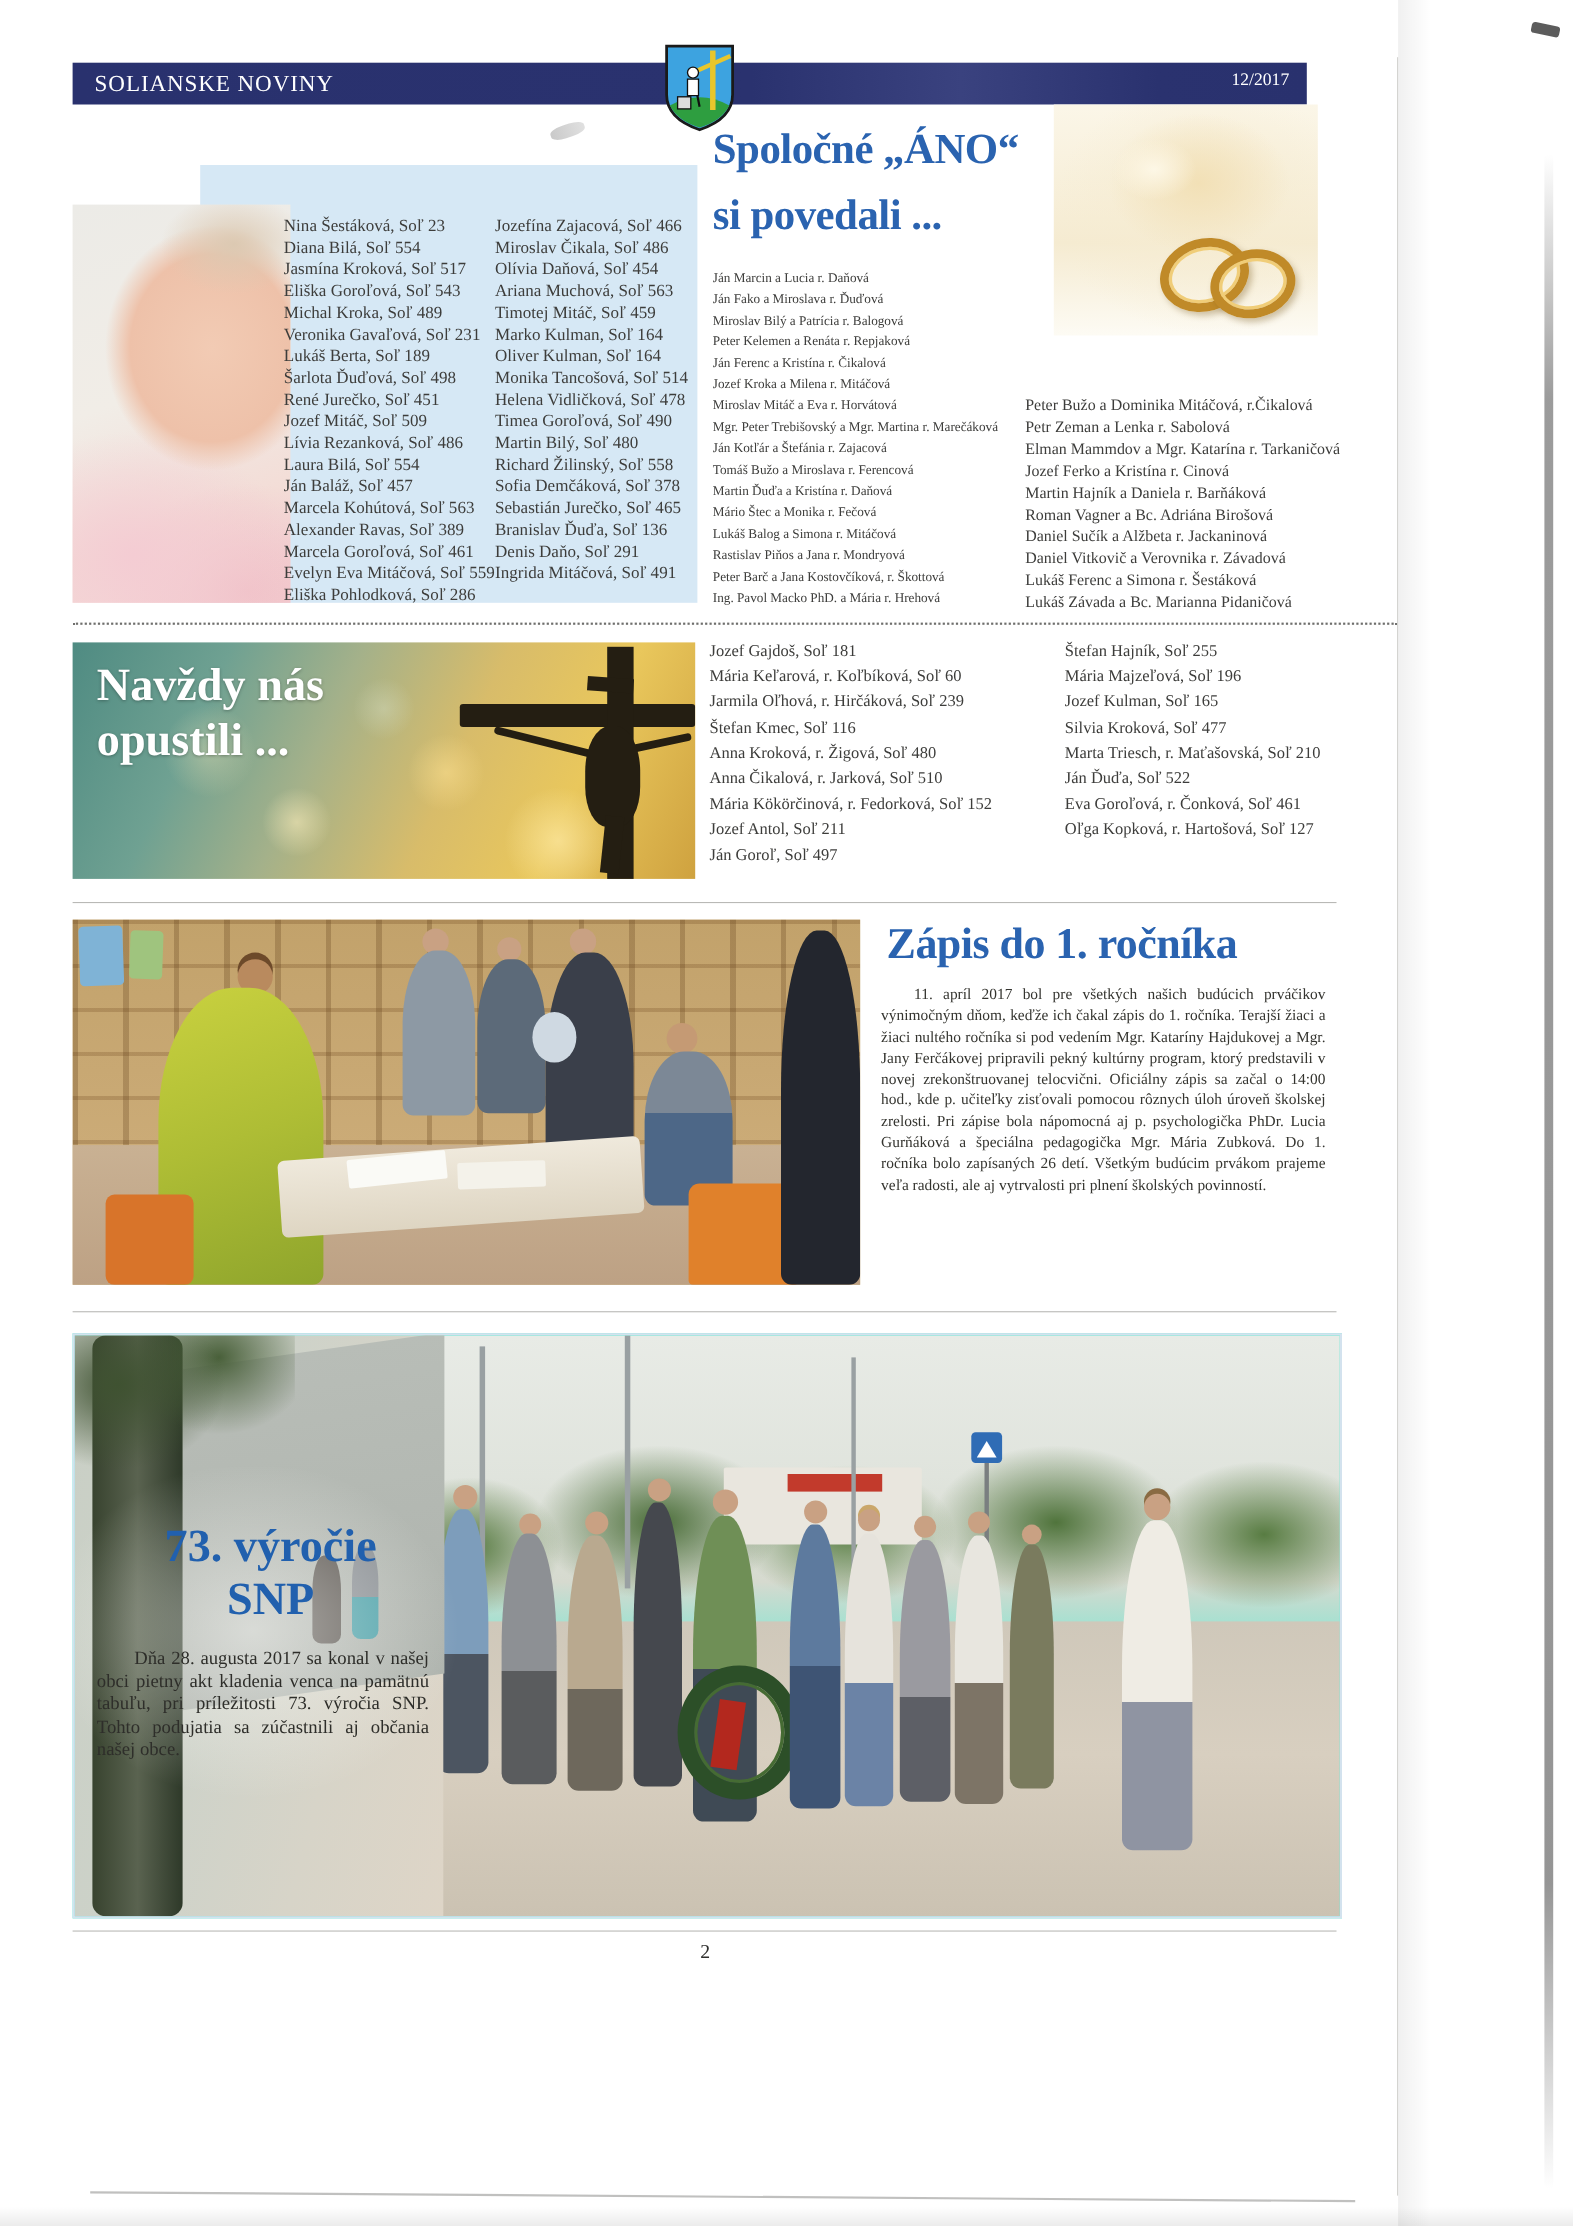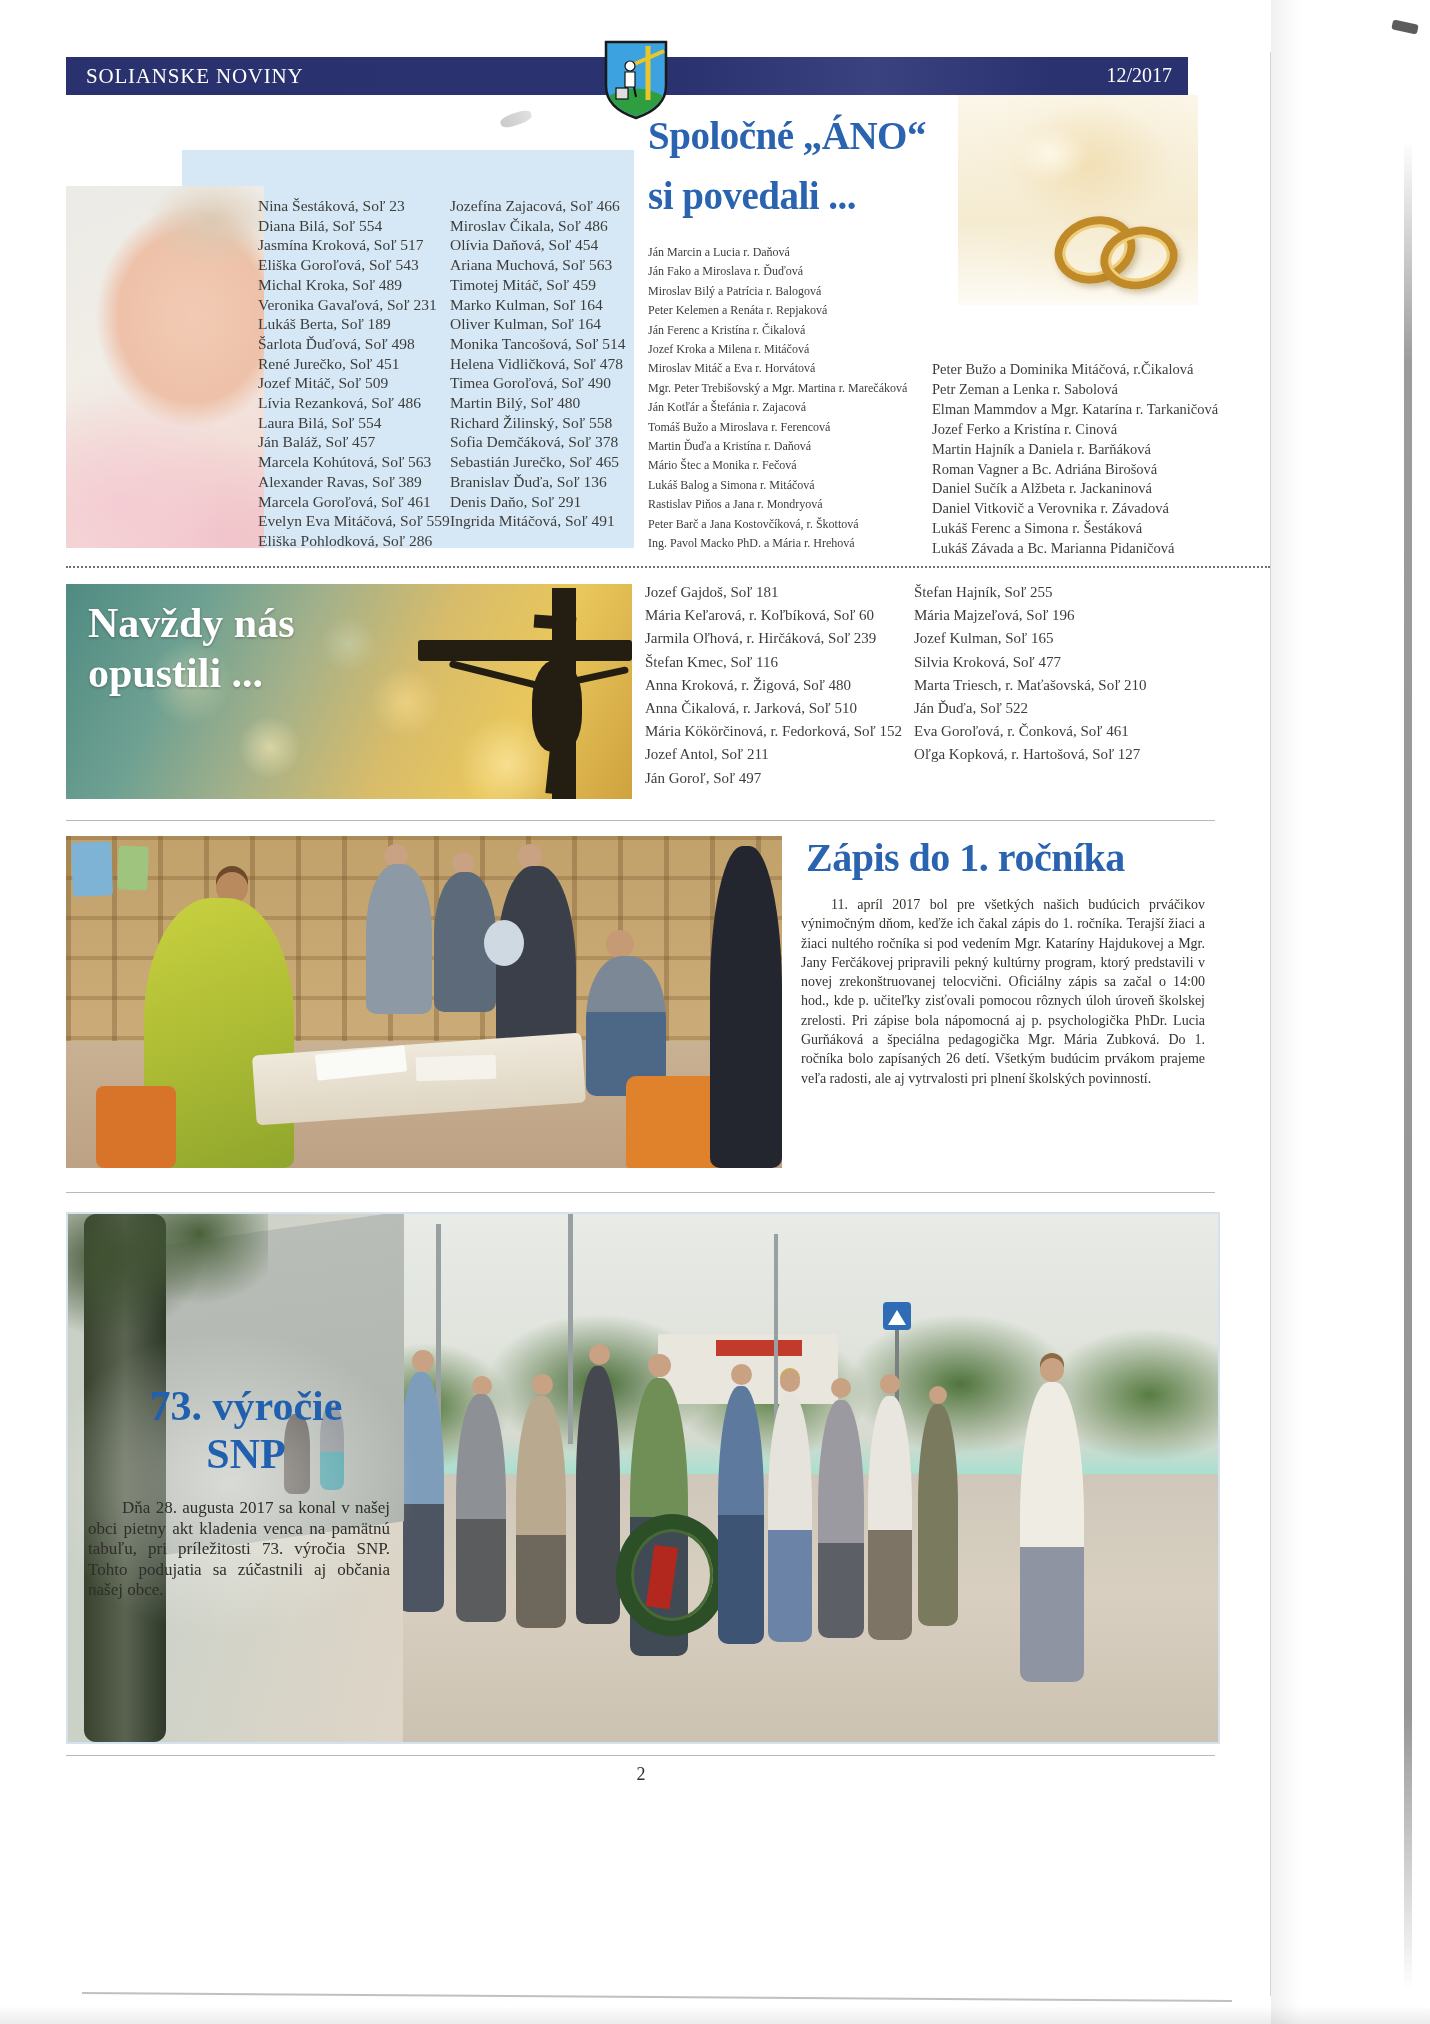--- a/index.html
+++ b/index.html
@@ -3,21 +3,21 @@
 <meta charset="utf-8">
 <style>
   html,body{margin:0;padding:0;background:#ffffff;}
   .page{position:relative;width:1430px;height:2024px;background:#ffffff;overflow:hidden;
         font-family:"Liberation Serif","DejaVu Serif",serif;color:#3d3d3b;}
 
   
   .hdr-bar{position:absolute;left:66px;top:57px;width:1122px;height:38px;
            background:linear-gradient(90deg,#29316e 0%,#2a326f 55%,#3a427f 72%,#2a326f 88%,#29316e 100%);}
   .hdr-left{position:absolute;left:20px;top:7px;color:#fff;font-size:21px;letter-spacing:.8px;}
-  .hdr-right{position:absolute;right:16px;top:7px;color:#fff;font-size:20px;}
+  .hdr-right{position:absolute;right:16px;top:7px;color:#fff;font-size:16px;}
   .crest{position:absolute;left:604px;top:40px;width:64px;height:80px;z-index:3;}
 
   
   .h1{position:absolute;font-weight:bold;color:#2a63b0;font-size:39px;line-height:1;letter-spacing:-.5px;white-space:nowrap;}
 
   
   .list{position:absolute;}
   .list .li{white-space:nowrap;}
   .births-list .li{font-size:15.5px;line-height:19.7px;}
   .wed1 .li{font-size:12px;line-height:19.4px;}
@@ -263,21 +263,21 @@
       <div class="li">Jozef Gajdoš, Soľ 181</div>
       <div class="li">Mária Keľarová, r. Koľbíková, Soľ 60</div>
       <div class="li">Jarmila Oľhová, r. Hirčáková, Soľ 239</div>
       <div class="li">Štefan Kmec, Soľ 116</div>
       <div class="li">Anna Kroková, r. Žigová, Soľ 480</div>
       <div class="li">Anna Čikalová, r. Jarková, Soľ 510</div>
       <div class="li">Mária Kökörčinová, r. Fedorková, Soľ 152</div>
       <div class="li">Jozef Antol, Soľ 211</div>
       <div class="li">Ján Goroľ, Soľ 497</div>
     </div>
-  <div class="list death-list" style="left:914px;top:581px;">
+  <div class="list death-list" style="left:968px;top:581px;">
       <div class="li">Štefan Hajník, Soľ 255</div>
       <div class="li">Mária Majzeľová, Soľ 196</div>
       <div class="li">Jozef Kulman, Soľ 165</div>
       <div class="li">Silvia Kroková, Soľ 477</div>
       <div class="li">Marta Triesch, r. Maťašovská, Soľ 210</div>
       <div class="li">Ján Ďuďa, Soľ 522</div>
       <div class="li">Eva Goroľová, r. Čonková, Soľ 461</div>
       <div class="li">Oľga Kopková, r. Hartošová, Soľ 127</div>
     </div>
 

